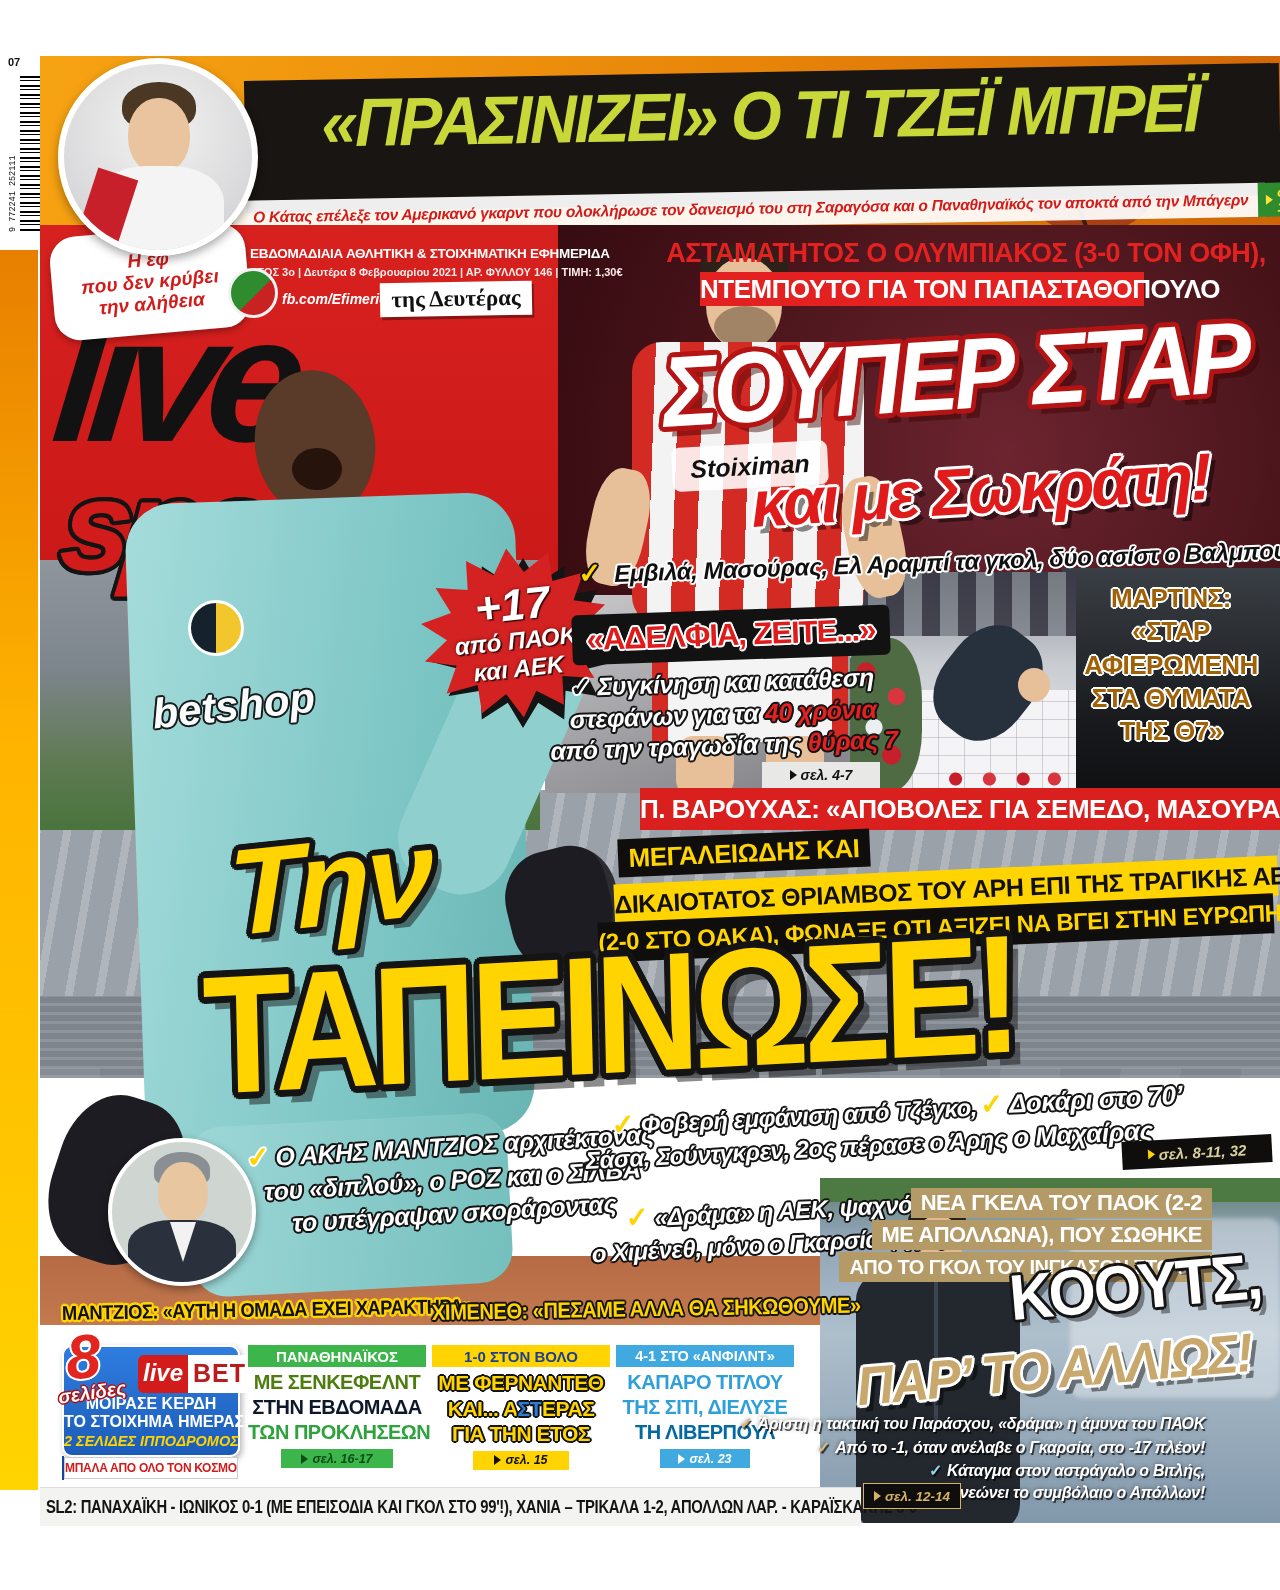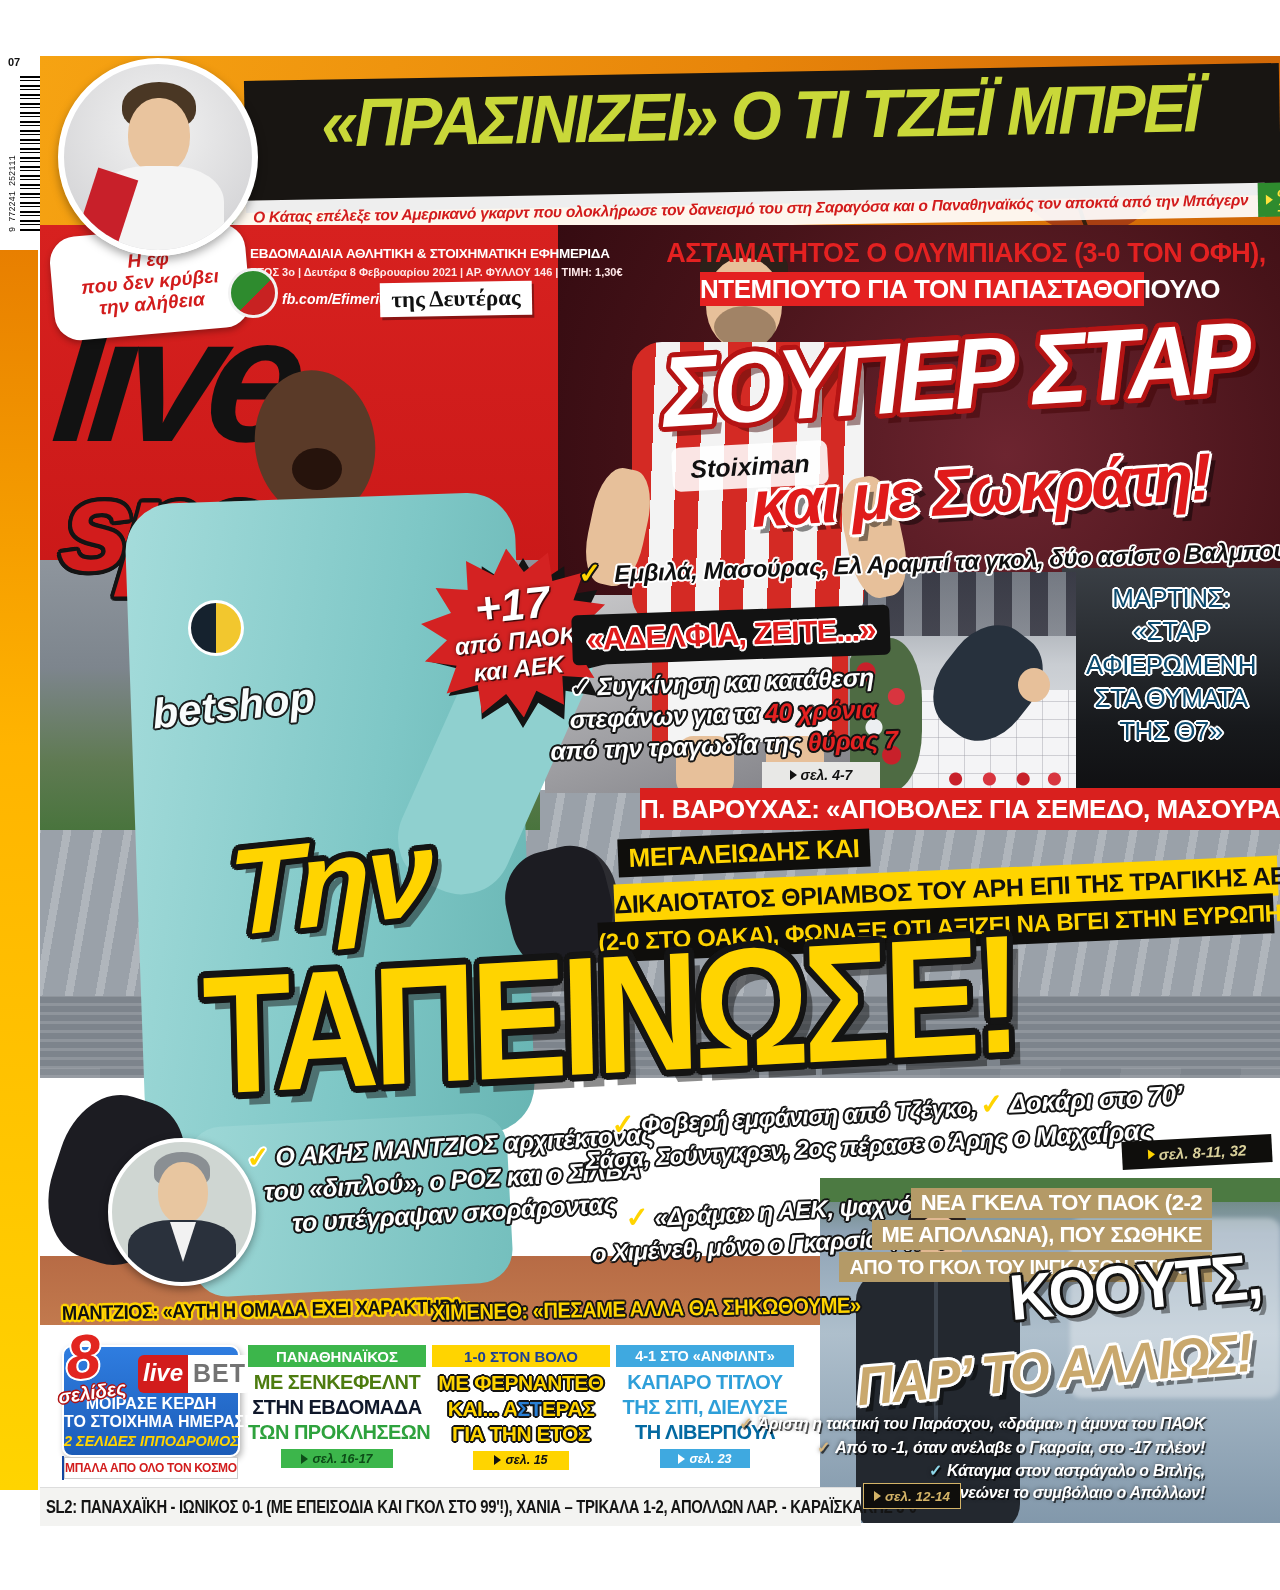--- a/index.html
+++ b/index.html
@@ -159,21 +159,21 @@
     <div class="nw"><span class="chk olw2" style="color:#141414;font-size:26px;margin-right:6px;">✓</span><span class="olk2">Συγκίνηση και κατάθεση</span></div>
     <div class="nw olk2"><span>στεφάνων για τα </span><span style="color:#e42121;">40 χρόνια</span></div>
     <div class="nw olk2"><span>από την τραγωδία της </span><span style="color:#e42121;">θύρας 7</span></div>
   </div>
   <div class="abs badge" style="left:762px;top:762px;width:118px;height:26px;background:#e8e8e6;color:#111;font-size:14px;z-index:10;">
     <i class="tri"></i>
     <span>σελ. 4-7</span>
   </div>
 
   <div class="abs" style="left:1062px;top:568px;width:218px;height:226px;background:linear-gradient(180deg,#3a3f45,#17191c 70%,#101012);z-index:2;"></div>
-  <div class="abs c" style="left:1064px;top:582px;width:214px;font-weight:normal;font-size:26px;letter-spacing:-0.5px;color:#0c4a6e;line-height:1.28;z-index:10;">
+  <div class="abs c" style="left:1064px;top:582px;width:214px;font-weight:bold;font-size:26px;letter-spacing:-0.5px;color:#a16207;line-height:1.28;z-index:10;">
     <div class="olw2 nw">ΜΑΡΤΙΝΣ:</div>
     <div class="olw2 nw">«ΣΤΑΡ</div>
     <div class="olw2 nw">ΑΦΙΕΡΩΜΕΝΗ</div>
     <div class="olw2 nw">ΣΤΑ ΘΥΜΑΤΑ</div>
     <div class="olw2 nw">ΤΗΣ Θ7»</div>
   </div>
 
   <div class="abs c nw b" style="left:640px;top:788px;width:640px;height:42px;line-height:42px;background:#d9201e;color:#fff;font-size:26px;letter-spacing:-0.5px;z-index:8;">Π. ΒΑΡΟΥΧΑΣ: «ΑΠΟΒΟΛΕΣ ΓΙΑ ΣΕΜΕΔΟ, ΜΑΣΟΥΡΑ»</div>
 
   <div class="abs nw c b" style="left:618px;top:834px;width:252px;height:38px;line-height:38px;background:#0f0e0c;color:#ffd400;font-size:26px;letter-spacing:-0.5px;transform:rotate(-2.5deg);z-index:10;">ΜΕΓΑΛΕΙΩΔΗΣ ΚΑΙ</div>
@@ -243,21 +243,21 @@
     <span class="chk" style="color:#8fd8ea;margin-right:5px;">✓</span><span>Κάταγμα στον αστράγαλο ο Βιτλής,</span></div>
   <div class="abs nw odk1" style="right:75px;top:1484px;font-weight:bold;font-style:italic;font-size:16px;letter-spacing:-0.3px;color:#fff;z-index:11;"><span>ανανεώνει το συμβόλαιο ο Απόλλων!</span></div>
   <div class="abs badge" style="left:863px;top:1483px;width:96px;height:24px;background:#0f0e0c;color:#d3b367;font-size:13.5px;z-index:13;border:1px solid #d3b367;">
     <i class="tri" style="color:#d3b367;"></i>
     <span>σελ. 12-14</span>
   </div>
 
   <div class="abs" style="left:62px;top:1345px;width:174px;height:108px;background:linear-gradient(180deg,#2f7de0,#1c5cb8);border:2px solid #fff;border-radius:10px;box-shadow:2px 3px 6px rgba(0,0,0,.3);z-index:9;">
     <div class="abs" style="left:74px;top:8px;width:96px;height:38px;display:flex;">
       <span class="b i c" style="background:#d21c1c;color:#fff;font-size:24px;border-radius:6px 0 0 6px;padding:3px 5px;line-height:30px;">live</span>
-      <span class="b c" style="background:#fff;color:#737373;font-size:25px;letter-spacing:1px;border-radius:0 6px 6px 0;padding:3px 5px;line-height:30px;">BET</span>
+      <span class="b c" style="background:#fff;color:#b91c1c;font-size:25px;letter-spacing:1px;border-radius:0 6px 6px 0;padding:3px 5px;line-height:30px;">BET</span>
     </div>
     <div class="abs c nw b" style="left:0;top:48px;width:174px;color:#fff;font-size:16px;">ΜΟΙΡΑΣΕ ΚΕΡΔΗ</div>
     <div class="abs c nw b" style="left:0;top:66px;width:174px;color:#fff;font-size:16px;">ΤΟ ΣΤΟΙΧΗΜΑ ΗΜΕΡΑΣ!</div>
     <div class="abs c nw b i" style="left:0;top:86px;width:174px;color:#ffd400;font-size:14.5px;">2 ΣΕΛΙΔΕΣ ΙΠΠΟΔΡΟΜΟΣ</div>
   </div>
   <div class="abs nw olw2" style="left:66px;top:1326px;font-size:62px;font-weight:bold;font-style:italic;color:#e2251f;transform:rotate(-4deg);z-index:10;line-height:1;">8</div>
   <div class="abs nw b i" style="left:58px;top:1382px;font-size:19px;color:#fff;text-shadow:1.5px 0 0 #b01212,-1.5px 0 0 #b01212,0 1.5px 0 #b01212,0 -1.5px 0 #b01212,1px 1px 0 #b01212,-1px -1px 0 #b01212;transform:rotate(-8deg);z-index:10;">σελίδες</div>
   <div class="abs" style="left:62px;top:1456px;width:174px;height:24px;display:flex;align-items:center;z-index:9;">
     <span style="width:28px;height:24px;background:linear-gradient(#fff,#fff) 50% 50%/100% 6px no-repeat,linear-gradient(#fff,#fff) 50% 50%/6px 100% no-repeat,#1e62c4;border:1px solid #1346a0;box-sizing:border-box;"></span>
     <span class="c nw b" style="flex:1;background:#fff;border:1px solid #ccc;color:#d21c1c;font-size:12px;letter-spacing:-0.3px;height:20px;line-height:20px;">ΜΠΑΛΑ ΑΠΟ ΟΛΟ ΤΟΝ ΚΟΣΜΟ</span>

